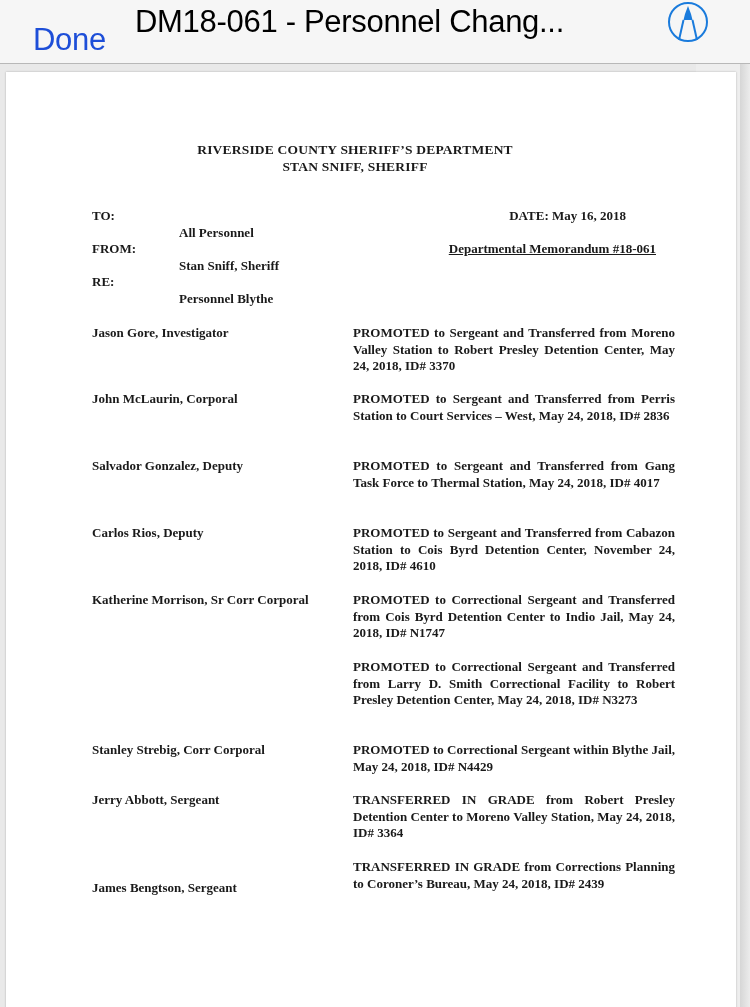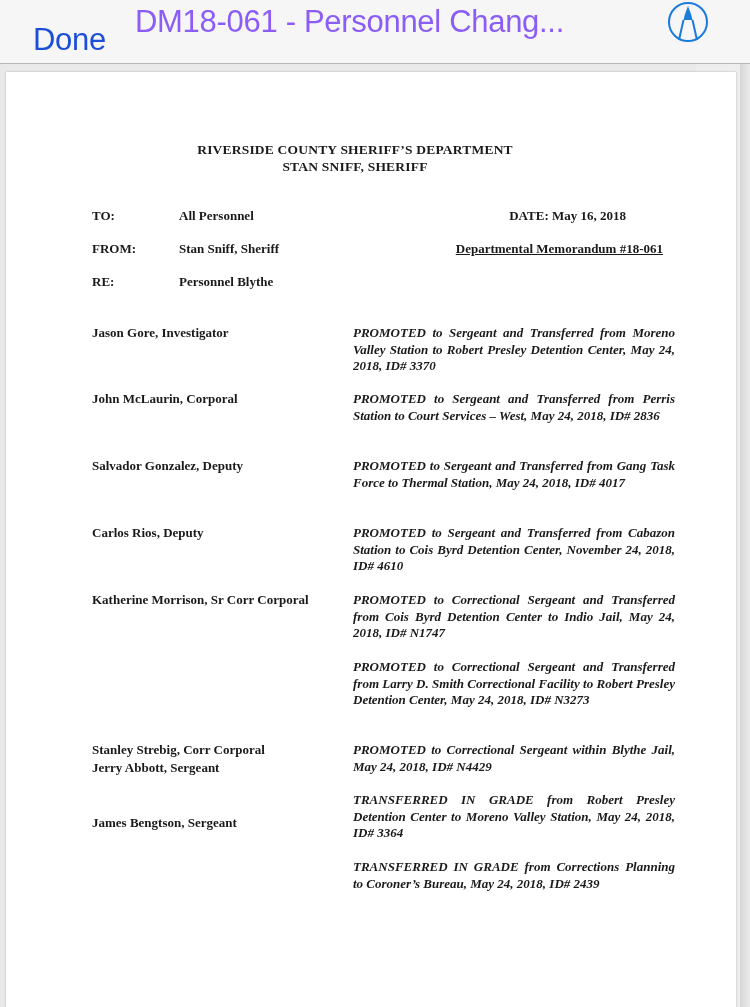--- a/index.html
+++ b/index.html
@@ -15,21 +15,21 @@
       border-bottom: 1px solid #b8b8b8;
       box-sizing: border-box;
     }
     .done-btn {
       position: absolute; left: 33px; top: 20px;
       font-size: 31px; color: #1d4ed8; line-height: 40px;
       cursor: pointer; letter-spacing: -0.3px;
     }
     .nav-title {
       position: absolute; left: 135px; top: 2px;
-      font-size: 31px; color: #8b5cf6; line-height: 40px;
+      font-size: 31px; color: #000000; line-height: 40px;
       white-space: nowrap; letter-spacing: -0.3px;
     }
     .markup-btn {
       position: absolute; left: 664px; top: 0px; width: 50px; height: 44px; cursor: pointer;
     }
     .viewer {
       position: absolute; left: 0; top: 64px; width: 696px; height: 943px;
       background: #e9e9e9;
     }
     .page {
@@ -46,27 +46,27 @@
       font-weight: bold;
       color: #1a1a1a;
       font-size: 13px;
     }
     .hdr {
       position: absolute; left: 0; width: 730px; text-align: center; font-size: 13.5px; letter-spacing: 0.2px;
     }
     .hdr1 { top: 70px; left: -16px; }
     .hdr2 { top: 87px; left: -16px; }
     .meta-label { position: absolute; left: 86px; }
-    .meta-value { position: absolute; left: 173px; }
+    .meta-value { position: absolute; left: 173px; margin-top: 17px; }
     .meta-right { position: absolute; right: 110px; text-align: right; }
-    .memo-num { text-decoration: underline; right: 73px; }
+    .memo-num { text-decoration: underline; right: 80px; }
     .entry-name { position: absolute; left: 86px; white-space: nowrap; }
     .entry-desc {
       position: absolute; left: 347px; width: 322px;
-      text-align: justify; line-height: 16.5px; font-style: italic;
+      text-align: justify; line-height: 16.5px;
     }
   </style>
 </head>
 <body>
 
 <div class="navbar">
   <div class="done-btn">Done</div>
   <div class="nav-title">DM18-061 - Personnel Chang...</div>
   <div class="markup-btn">
     <svg width="50" height="44" viewBox="0 0 50 44">
@@ -108,20 +108,20 @@
     <div class="entry-desc" style="top:453px">PROMOTED to Sergeant and Transferred from Cabazon Station to Cois Byrd Detention Center, November 24, 2018, ID# 4610</div>
 
     <div class="entry-name" style="top:520px">Katherine Morrison, Sr Corr Corporal</div>
     <div class="entry-desc" style="top:520px">PROMOTED to Correctional Sergeant and Transferred from Cois Byrd Detention Center to Indio Jail, May 24, 2018, ID# N1747</div>
 
     <div class="entry-desc" style="top:587px">PROMOTED to Correctional Sergeant and Transferred from Larry D. Smith Correctional Facility to Robert Presley Detention Center, May 24, 2018, ID# N3273</div>
 
     <div class="entry-name" style="top:670px">Stanley Strebig, Corr Corporal</div>
     <div class="entry-desc" style="top:670px">PROMOTED to Correctional Sergeant within Blythe Jail, May 24, 2018, ID# N4429</div>
 
-    <div class="entry-name" style="top:688px">Jerry Abbott, Sergeant</div>
+    <div class="entry-name" style="top:720px">Jerry Abbott, Sergeant</div>
     <div class="entry-desc" style="top:720px">TRANSFERRED IN GRADE from Robert Presley Detention Center to Moreno Valley Station, May 24, 2018, ID# 3364</div>
 
-    <div class="entry-name" style="top:743px">James Bengtson, Sergeant</div>
+    <div class="entry-name" style="top:808px">James Bengtson, Sergeant</div>
     <div class="entry-desc" style="top:787px">TRANSFERRED IN GRADE from Corrections Planning to Coroner’s Bureau, May 24, 2018, ID# 2439</div>
   </div>
 </div>
 <div class="scroll-edge"></div>
 
 </body></html>

